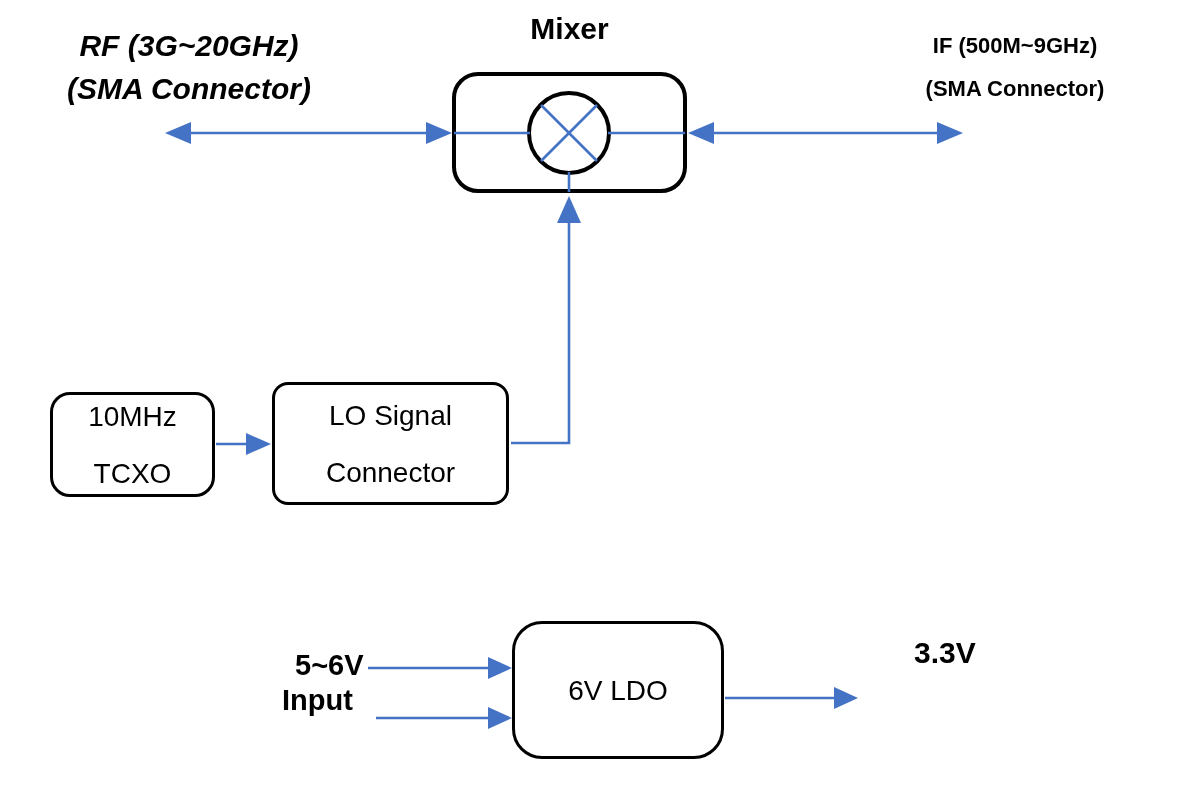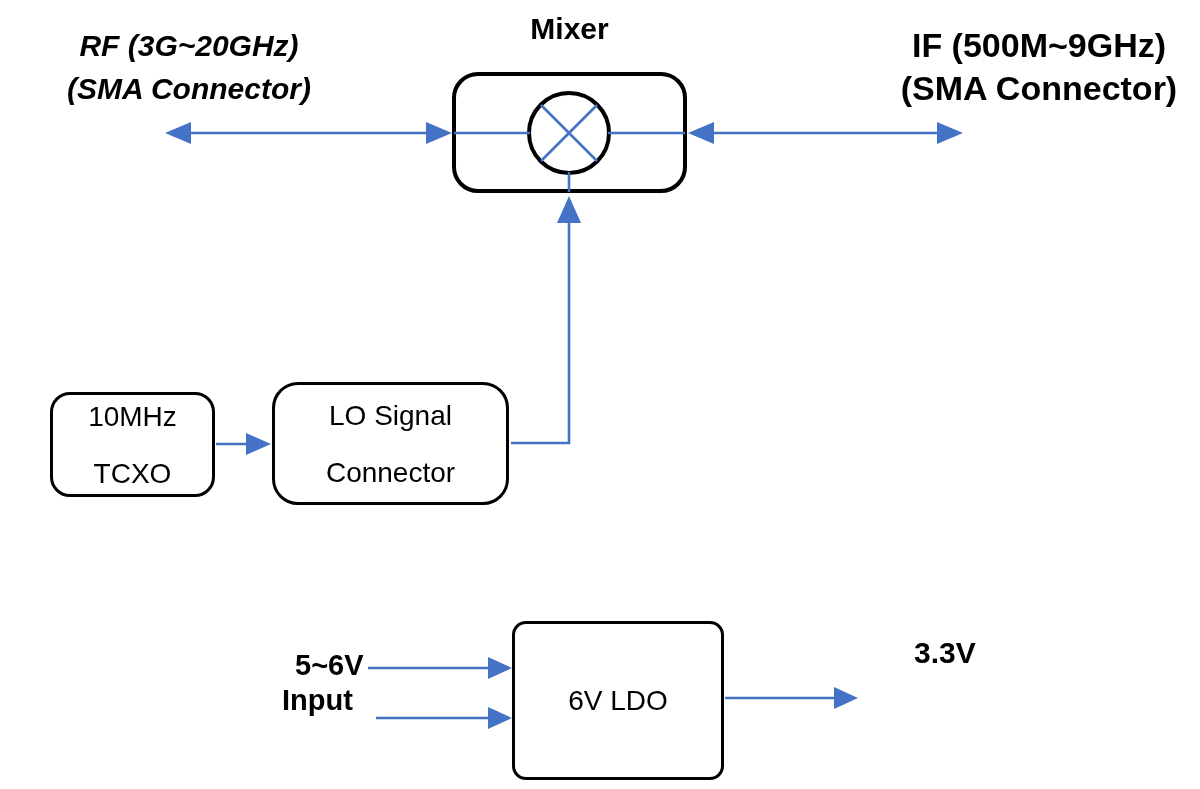--- a/index.html
+++ b/index.html
@@ -41,29 +41,29 @@
   .lbl {
     position: absolute;
     color: #000000;
     z-index: 3;
     white-space: nowrap;
   }
   .lbl.bold { font-weight: 700; }
   .lbl.center { text-align: center; }
   .mixer-title { left: 452px; top: 12px; width: 235px; font-size: 30px; line-height: 34px; }
   .rf-label { left: 38px; top: 24px; width: 302px; font-size: 30px; line-height: 43px; font-style: italic; }
-  .if-label { left: 889px; top: 24px; width: 300px; font-size: 34px; line-height: 43px; }
+  .if-label { left: 865px; top: 24px; width: 300px; font-size: 22px; line-height: 43px; }
   .lo-freq-label { left: 290px; top: 318px; width: 200px; font-size: 30px; font-weight: 400; }
   .v56-label { left: 282px; top: 649px; font-size: 29px; margin-left: 13px; }
   .input-label { left: 282px; top: 684px; font-size: 29px; }
   .v33-label { left: 914px; top: 636px; font-size: 30px; }
   .mixer-box { left: 452px; top: 72px; width: 235px; height: 121px; border-radius: 26px; border-width: 4px; }
   .tcxo-box { left: 50px; top: 392px; width: 165px; height: 105px; border-radius: 20px; }
-  .lo-box { left: 272px; top: 382px; width: 237px; height: 123px; border-radius: 26px; }
-  .ldo-box { left: 512px; top: 621px; width: 212px; height: 159px; border-radius: 14px; }
+  .lo-box { left: 272px; top: 382px; width: 237px; height: 123px; border-radius: 16px; }
+  .ldo-box { left: 512px; top: 621px; width: 212px; height: 138px; border-radius: 30px; }
 </style>
 </head>
 <body>
 
 <div class="canvas">
 
   <div class="block mixer-box"></div>
 
   <div class="block tcxo-box">
     <div class="bline">10MHz</div>

